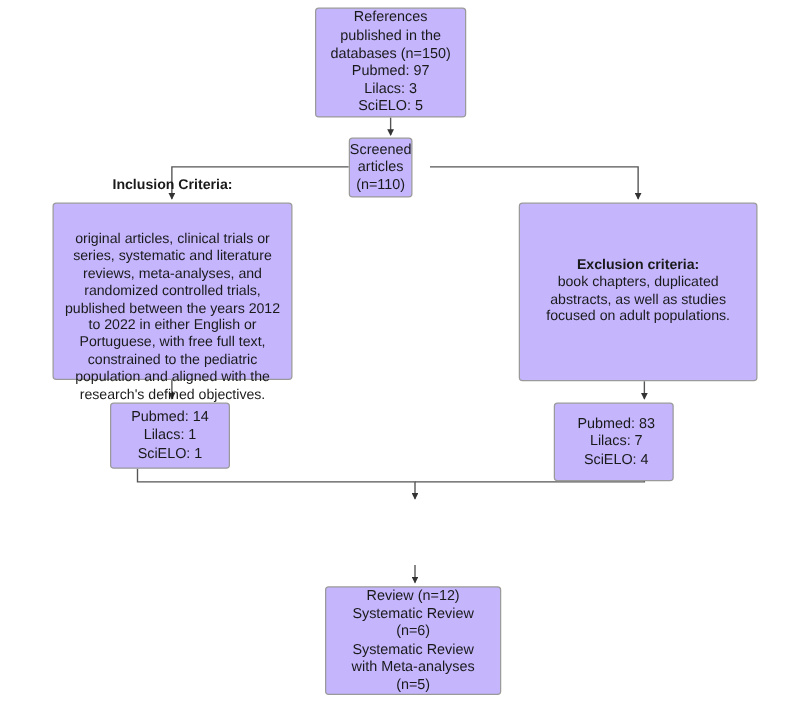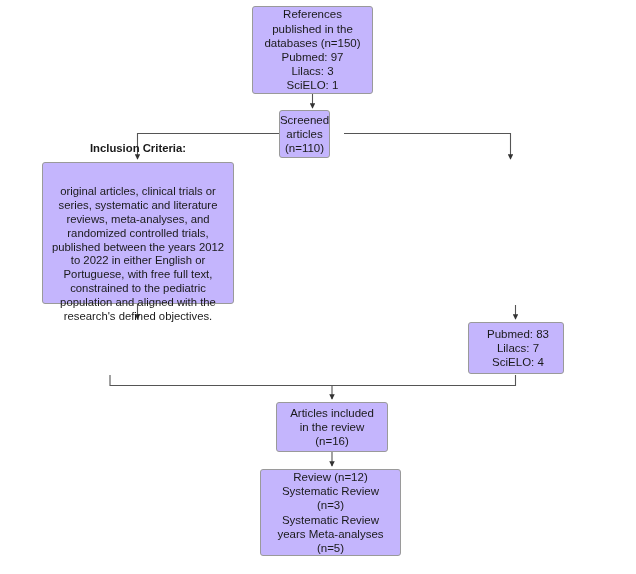--- a/index.html
+++ b/index.html
@@ -13,21 +13,21 @@
   .node .hd{font-weight:bold;}
   .crit{font-size:11.3px;line-height:13.9px;}
   .crit .body{display:block;text-align:center;}
 
   
   #box-references{left:252px;top:6px;width:121px;height:88px;}
   #box-screened{left:279px;top:110px;width:51px;height:48px;}
   #box-inclusion{left:42px;top:162px;width:192px;height:142px;gap:29px;}
   #box-exclusion{left:415px;top:162px;width:191px;height:143px;}
   #box-included-counts{left:88px;top:322px;width:96px;height:53px;}
-  #box-excluded-counts{left:468px;top:322px;width:96px;height:52px;padding-left:10px;}
+  #box-excluded-counts{left:443px;top:322px;width:96px;height:63px;padding-left:10px;}
   #box-articles-included{left:276px;top:402px;width:112px;height:50px;}
   #box-study-types{left:260px;top:469px;width:141px;height:87px;justify-content:center;}
 </style>
 </head>
 <body>
 
 <div id="canvas">
 
   <svg id="connectors" viewBox="0 0 636 574">
     <defs>
@@ -46,50 +46,54 @@
       <path d="M 332 452 L 332 466" marker-end="url(#arrow)"></path>
     </g>
   </svg>
 
   <div class="node" id="box-references">
     <span class="ln">References</span>
     <span class="ln">published in the</span>
     <span class="ln">databases (n=150)</span>
     <span class="ln">Pubmed: 97</span>
     <span class="ln">Lilacs: 3</span>
-    <span class="ln">SciELO: 1</span>
+    <span class="ln">SciELO: 5</span>
   </div>
 
   <div class="node" id="box-screened">
     <span class="ln">Screened</span>
     <span class="ln">articles</span>
     <span class="ln">(n=110)</span>
   </div>
 
   <div class="node crit" id="box-inclusion">
     <span class="ln hd">Inclusion Criteria:</span>
     <span class="body">original articles, clinical trials or series, systematic and literature reviews, meta-analyses, and randomized controlled trials, published between the years 2012 to 2022 in either English or Portuguese, with free full text, constrained to the pediatric population and aligned with the research's defined objectives.</span>
   </div>
 
+  <div class="node crit" id="box-exclusion">
+    <span class="ln hd">Exclusion criteria:</span>
+    <span class="body">book chapters, duplicated abstracts, as well as studies focused on adult populations.</span>
+  </div>
 
+  <div class="node" id="box-included-counts">
+    <span class="ln">Pubmed: 14</span>
+    <span class="ln">Lilacs: 1</span>
+    <span class="ln">SciELO: 1</span>
+  </div>
 
   <div class="node" id="box-excluded-counts">
     <span class="ln">Pubmed: 83</span>
     <span class="ln">Lilacs: 7</span>
     <span class="ln">SciELO: 4</span>
   </div>
 
-  <div class="node" id="box-articles-included">
-    <span class="ln">Articles included</span>
-    <span class="ln">in the review</span>
-    <span class="ln">(n=16)</span>
-  </div>
 
   <div class="node" id="box-study-types">
     <span class="ln">Review (n=12)</span>
     <span class="ln">Systematic Review</span>
-    <span class="ln">(n=3)</span>
+    <span class="ln">(n=6)</span>
     <span class="ln">Systematic Review</span>
-    <span class="ln">years Meta-analyses</span>
+    <span class="ln">with Meta-analyses</span>
     <span class="ln">(n=5)</span>
   </div>
 
 </div>
 
 </body></html>

